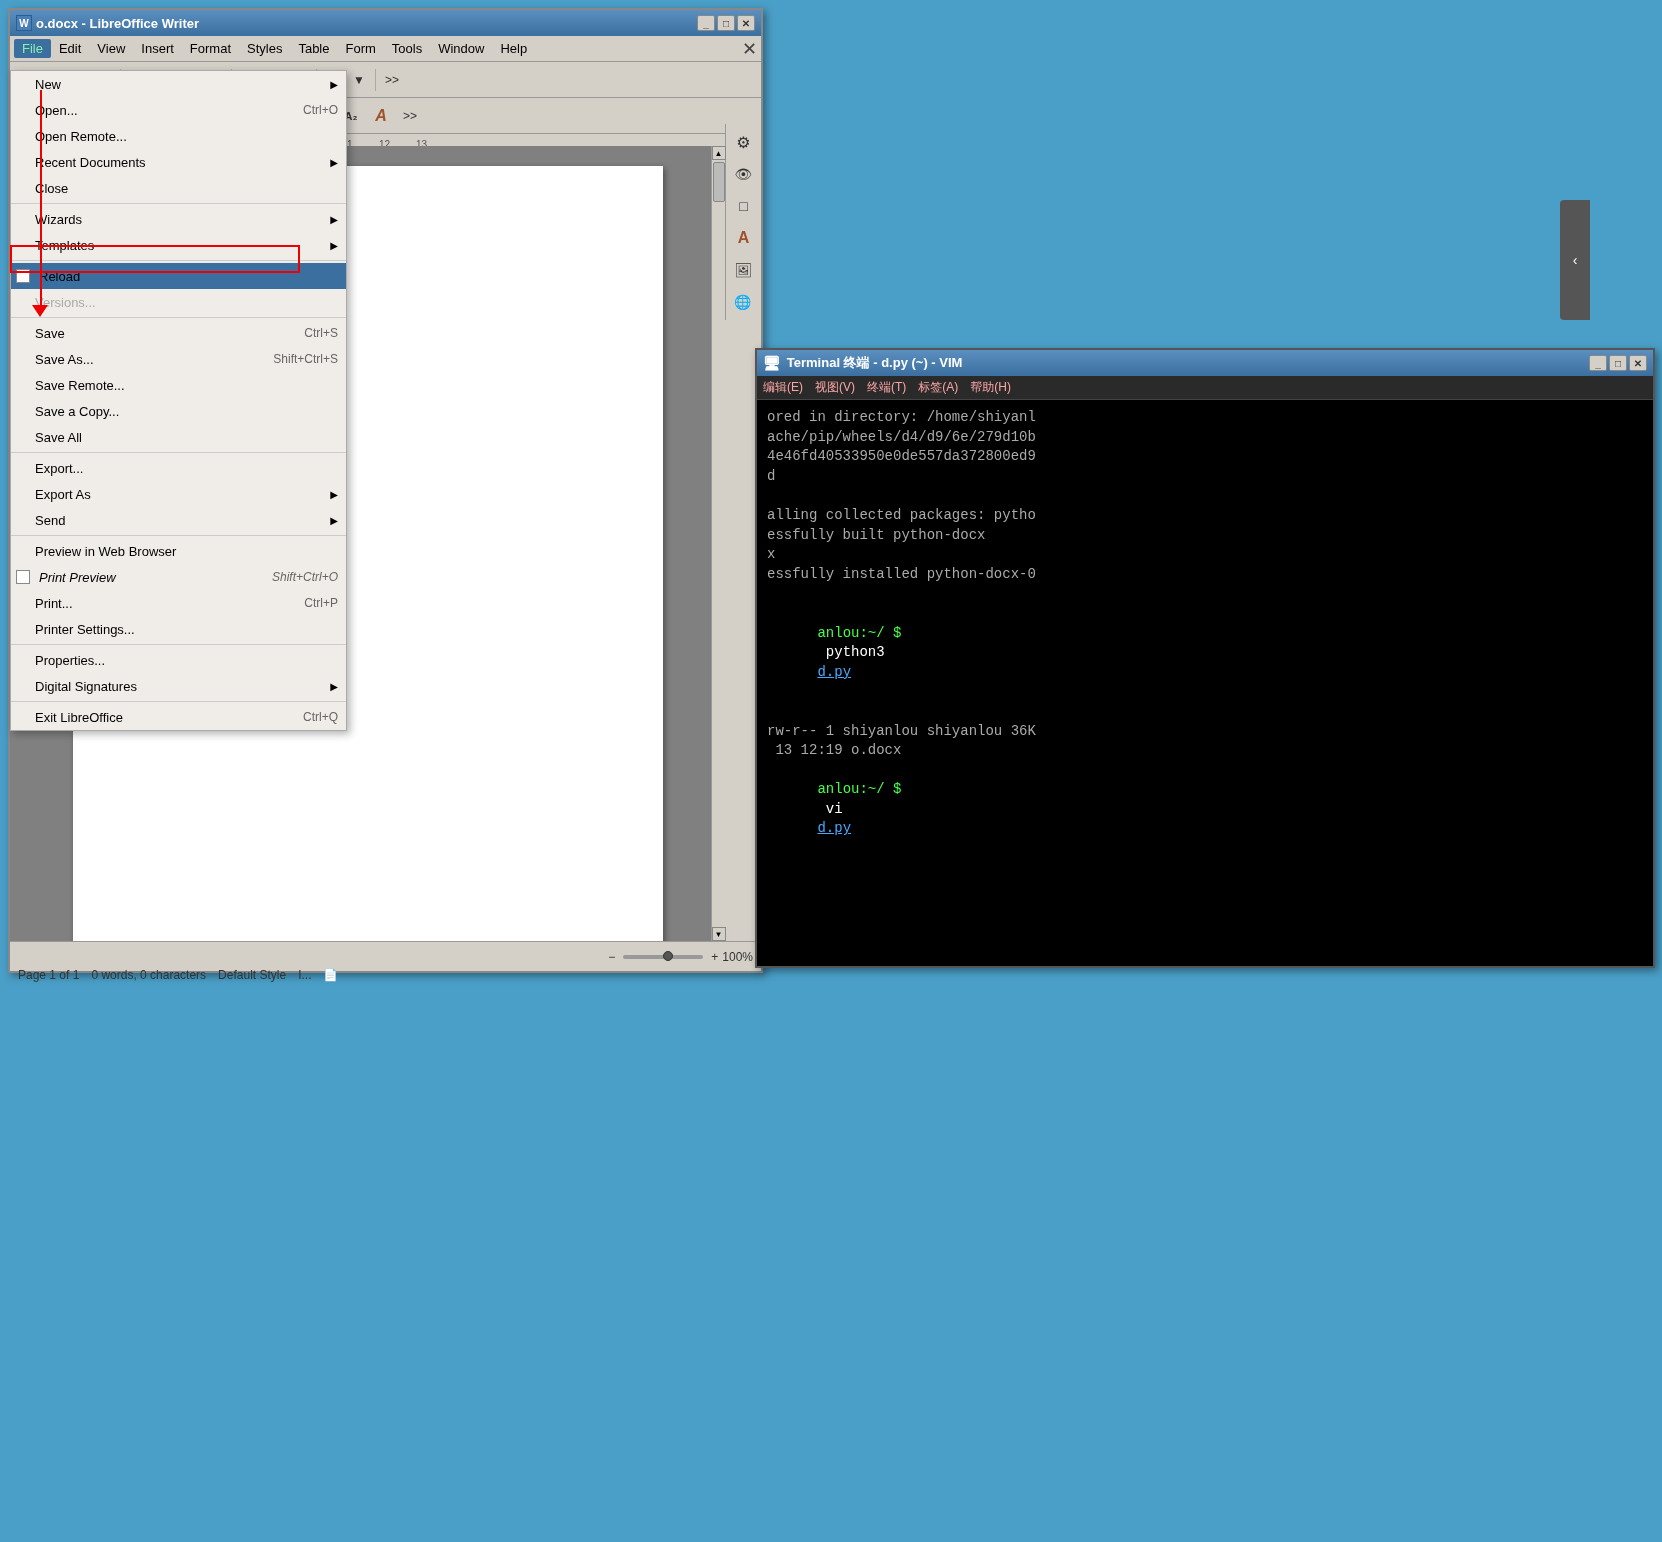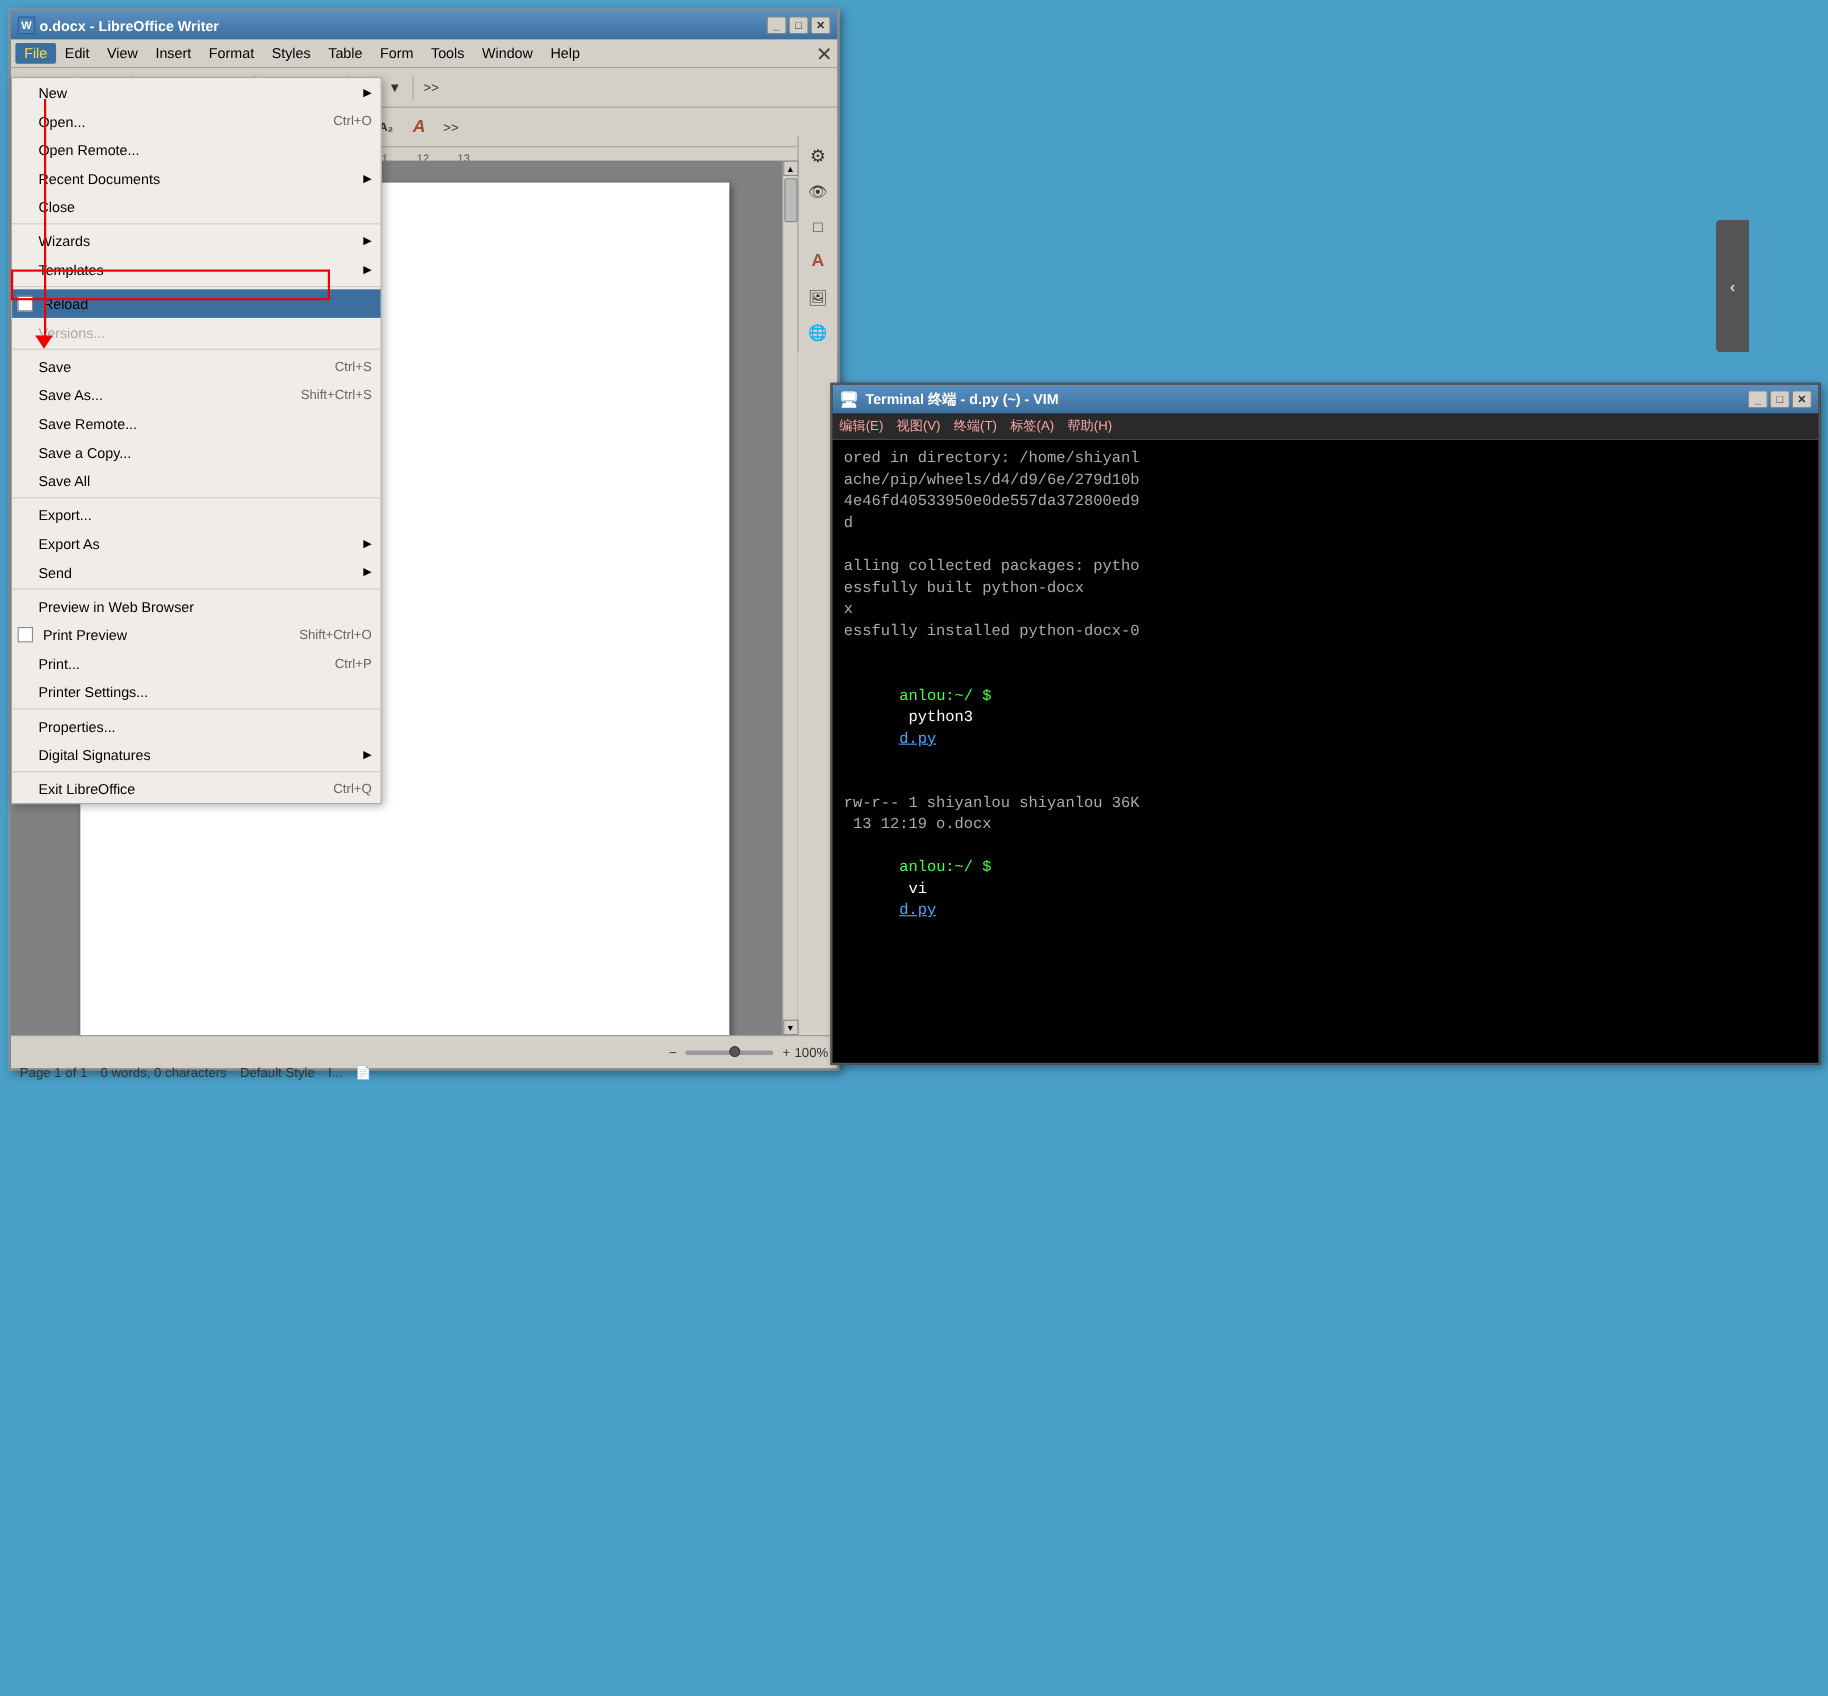--- a/index.html
+++ b/index.html
@@ -86,21 +86,21 @@
       cursor: pointer;
       color: #000;
       border-radius: 2px;
     }
     .menu-item:hover, .menu-item.active {
       background: #3a6fa0;
       color: white;
     }
     .menu-item.active {
       background: #3a6fa0;
-      color: #fde047;
+      color: #86efac;
     }
 
     
     .toolbar {
       background: #d4d0c8;
       height: 36px;
       display: flex;
       align-items: center;
       padding: 0 4px;
       border-bottom: 1px solid #999;
@@ -702,21 +702,21 @@
     <div class="dropdown-item">
       <span>Send</span>
       <span class="arrow">▶</span>
     </div>
     <div class="dropdown-separator"></div>
 
     <div class="dropdown-item">
       <span>Preview in Web Browser</span>
     </div>
 
-    <div class="dropdown-item" style="padding-left:28px;">
+    <div class="dropdown-item" style="padding-left:28px;font-style:italic;">
       <div class="checkbox-area">
         <div class="checkbox-outline"></div>
       </div>
       <span>Print Preview</span>
       <span class="shortcut">Shift+Ctrl+O</span>
     </div>
 
     <div class="dropdown-item">
       <span>Print...</span>
       <span class="shortcut">Ctrl+P</span>

